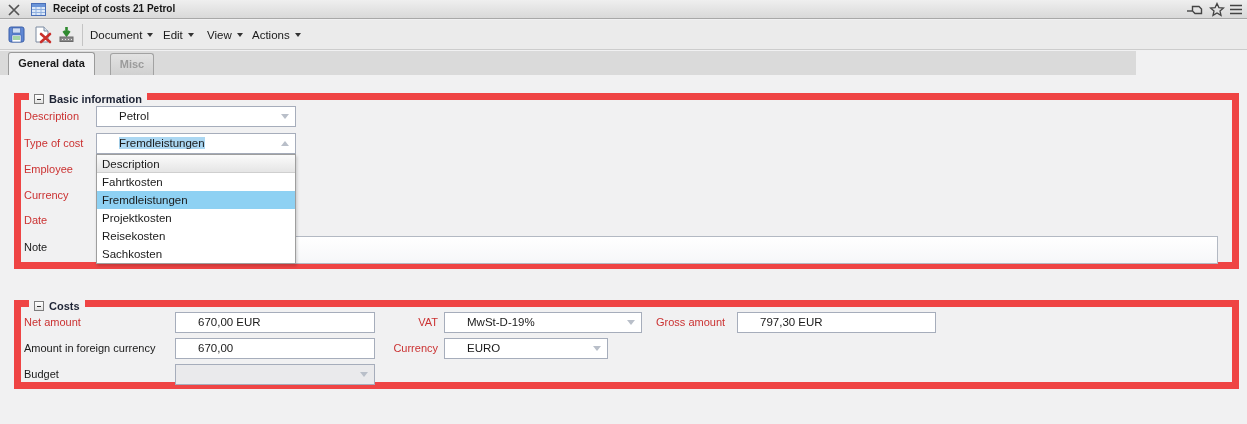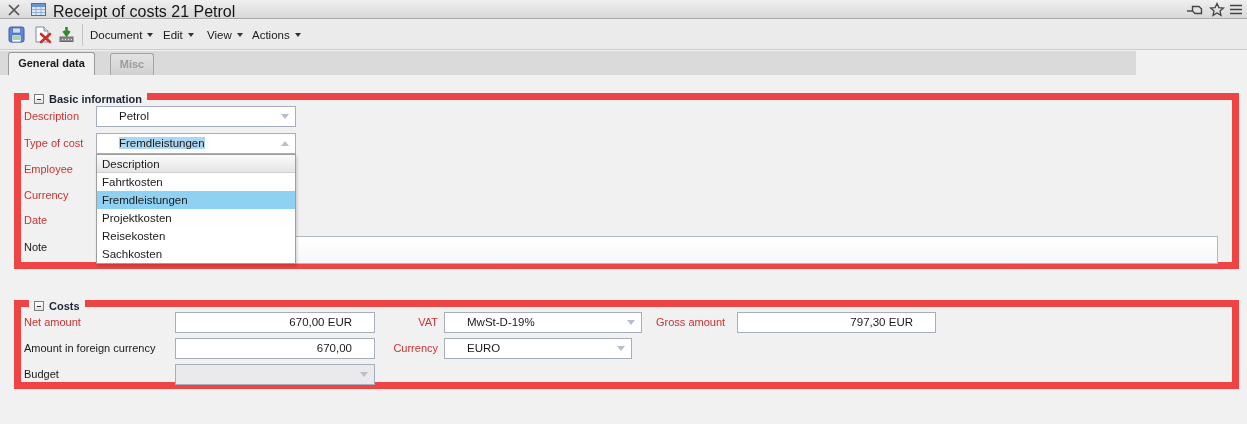--- a/index.html
+++ b/index.html
@@ -5,21 +5,21 @@
   * { margin:0; padding:0; box-sizing:border-box; }
   html,body { width:1247px; height:424px; overflow:hidden;
     font-family:"Liberation Sans", sans-serif; font-size:11px; color:#1a1a1a;
     background:#f1f1f2; }
 
   
   .titlebar { position:absolute; left:0; top:0; width:1247px; height:19px;
     background:linear-gradient(#efefef,#d9d9d9); border-bottom:1px solid #a8a8a8; }
   .titlebar .close { position:absolute; left:7px; top:3px; width:14px; height:14px; cursor:pointer; }
   .titlebar .docicon { position:absolute; left:31px; top:3px; width:15px; height:13px; }
-  .titlebar .title { position:absolute; left:53px; top:3px; font-weight:normal; font-size:16px; color:#161616; white-space:nowrap; }
+  .titlebar .title { position:absolute; left:53px; top:3px; font-weight:bold; font-size:10px; color:#161616; white-space:nowrap; }
   .tb-right { position:absolute; top:2px; height:15px; }
   .tb-right.pin { left:1186px; width:18px; }
   .tb-right.star { left:1209px; width:16px; }
   .tb-right.menu { left:1229px; width:14px; }
 
   
   .toolbar { position:absolute; left:0; top:20px; width:1247px; height:30px;
     background:#ebebeb; border-bottom:1px solid #cccccc; }
   .tool-ic { position:absolute; top:6px; width:18px; height:18px; cursor:pointer; }
   .sep { position:absolute; left:82px; top:4px; width:1px; height:22px; background:#c4c4c4; }
@@ -45,21 +45,21 @@
   .legend { position:absolute; top:-8px; left:8px; background:#f1f1f2; padding:0 5px;
     font-weight:bold; color:#1d2334; white-space:nowrap; height:15px; line-height:15px; }
   .collapse { display:inline-block; width:10px; height:10px; margin-right:5px; vertical-align:-1px;
     border:1px solid #7d7d7d; background:linear-gradient(#ffffff,#e2e2e2); position:relative; cursor:pointer; }
   .collapse::after { content:""; position:absolute; left:2px; top:4px; width:4px; height:1px; background:#333; }
 
   .flabel { position:absolute; height:21px; line-height:21px; white-space:nowrap; }
   .flabel.req { color:#cb3232; }
   .field { position:absolute; height:21px; line-height:19px; background:#ffffff;
     border:1px solid #a6adbb; padding:0 22px; font-size:11.5px; cursor:text; }
-  .field.num { text-align:right; }
+  .field.num { text-align:left; }
   .field.combo { cursor:pointer; }
   .field.disabled { background:#eaeaec; }
   .arrow { position:absolute; right:6px; top:7px; width:0; height:0;
     border-left:4.5px solid transparent; border-right:4.5px solid transparent; }
   .arrow.down { border-top:5px solid #b9bfc9; }
   .arrow.up { border-bottom:5px solid #b9bfc9; }
   .selhl { background:#abd7f2; }
 
   
   .droplist { position:absolute; left:96px; top:79px; width:200px; background:#ffffff;
@@ -194,21 +194,21 @@
     <span class="arrow down"></span>
   </div>
 
   <div class="flabel req" style="left:656px; top:237px">Gross amount</div>
   <div class="field num" style="left:737px; top:237px; width:199px">797,30 EUR</div>
 
   <div class="flabel" style="left:24px; top:263px">Amount in foreign currency</div>
   <div class="field num" style="left:175px; top:263px; width:200px">670,00</div>
 
   <div class="flabel req" style="left:380px; top:263px; width:58px; text-align:right">Currency</div>
-  <div class="field combo" style="left:444px; top:263px; width:188px">
+  <div class="field combo" style="left:444px; top:263px; width:164px">
     <span>EURO</span>
     <span class="arrow down"></span>
   </div>
 
   <div class="flabel" style="left:24px; top:289px">Budget</div>
   <div class="field combo disabled" style="left:175px; top:289px; width:200px">
     <span></span>
     <span class="arrow down"></span>
   </div>
 

